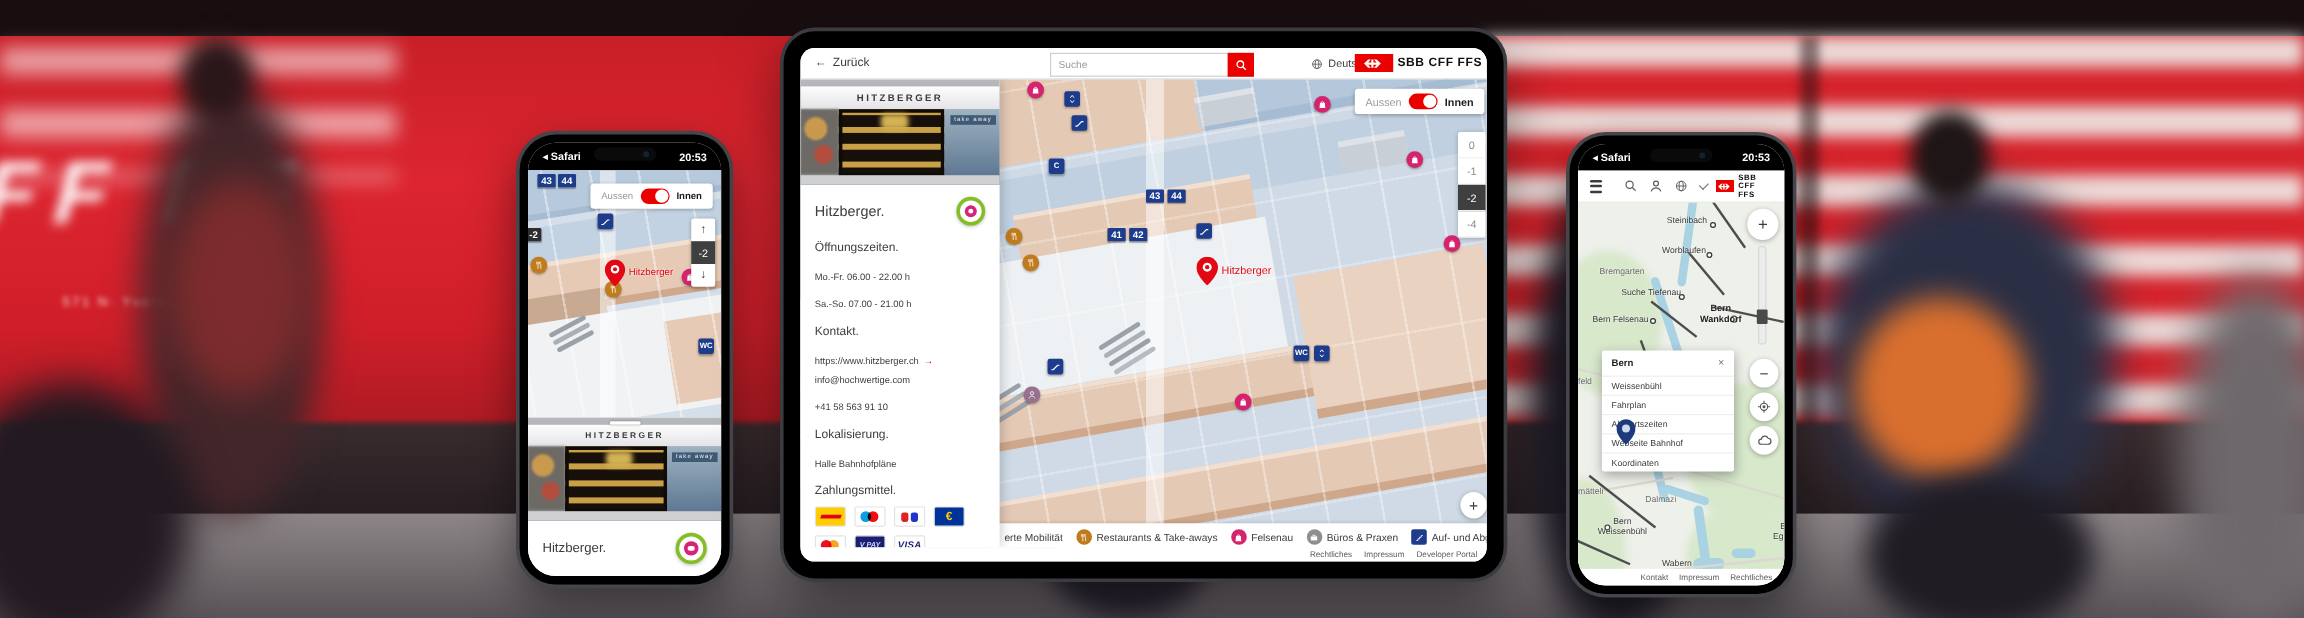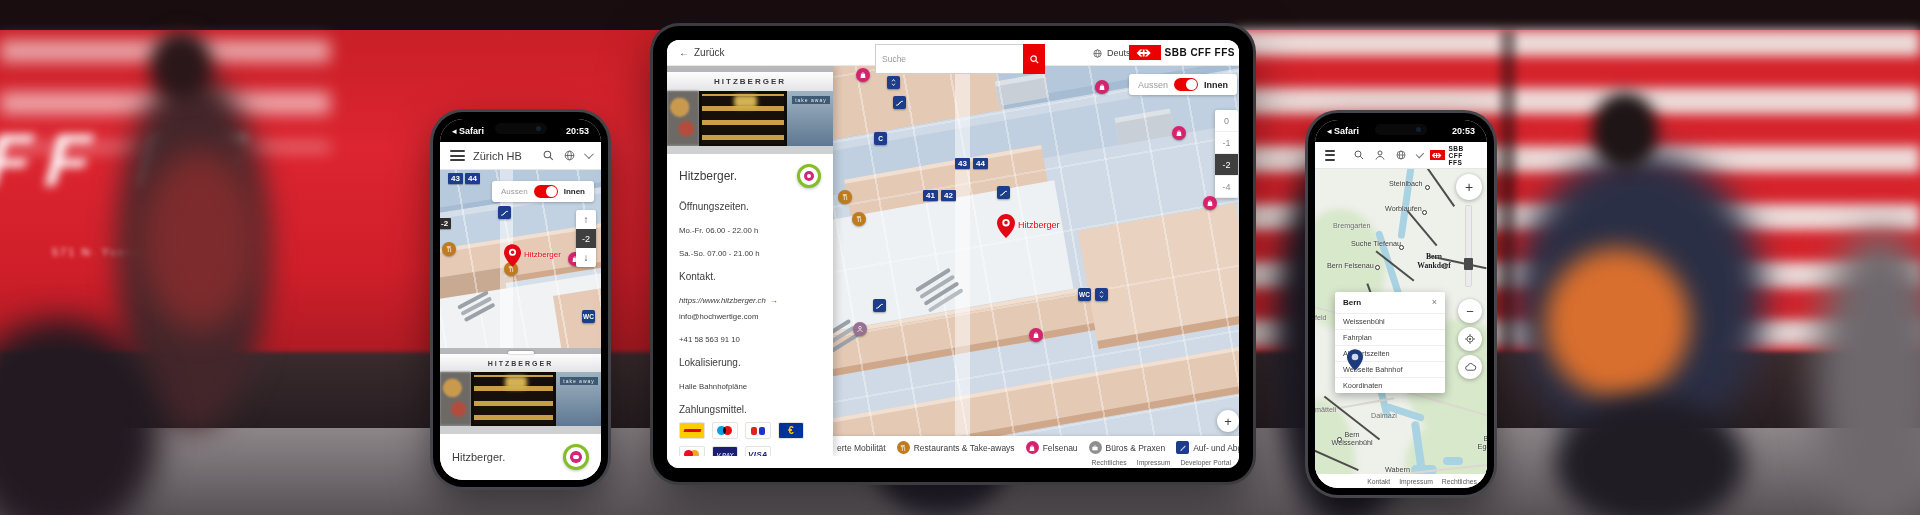--- a/index.html
+++ b/index.html
@@ -94,21 +94,21 @@
   .lp-sheet .photo .sign { font-size:7px; }
   .lp-title { display:flex; align-items:center; justify-content:space-between; padding:0 12px; height:46px; }
   .lp-title .t { font-size:11px; color:#3c3c3c; }
   .lp-title .hlogo { width:26px; height:26px; }
 
   
   .tablet { left:653px; top:26px; width:600px; height:456px; border-radius:26px; box-shadow:0 0 0 3px #3c3c40, 0 20px 50px rgba(0,0,0,.5); }
   .t-screen { position:absolute; inset:14px; background:#fff; border-radius:12px; overflow:hidden; }
   .t-header { position:absolute; top:0; left:0; right:0; height:26px; background:#fff; border-bottom:1px solid #e8e8e8; z-index:40; display:flex; align-items:center; padding:0 12px; }
   .t-back { display:flex; align-items:center; gap:5px; font-size:10px; color:#3c3c3c; }
-  .t-search { position:absolute; left:208px; top:4px; width:170px; height:30px; display:flex; }
+  .t-search { position:absolute; left:208px; top:4px; width:170px; height:20px; display:flex; }
   .t-search input { flex:1; border:1px solid #cfcfcf; border-right:none; font-size:8.5px; padding:0 6px; outline:none; color:#3c3c3c; font-family:inherit; }
   .t-search input::placeholder { color:#9a9a9a; }
   .t-search button { width:22px; border:none; background:#eb0000; color:#fff; display:flex; align-items:center; justify-content:center; cursor:pointer; }
   .t-lang { position:absolute; right:88px; top:0; height:26px; display:flex; align-items:center; gap:4px; font-size:9px; color:#3c3c3c; }
   .sbb-logo { display:flex; align-items:center; gap:4px; }
   .sbb-logo .flag { background:#eb0000; display:flex; align-items:center; justify-content:center; }
   .sbb-logo .txt { font-weight:bold; color:#111; letter-spacing:.5px; }
   .t-logo { position:absolute; right:4px; top:5px; }
   .t-logo .flag { width:32px; height:15px; }
   .t-logo .txt { font-size:10px; }
@@ -118,21 +118,21 @@
   .t-panel { position:absolute; top:26px; left:0; bottom:12px; width:166px; background:#fff; z-index:30; box-shadow:3px 0 8px rgba(0,0,0,.18); }
   .t-panel .photo { height:88px; }
   .t-panel .photo .sign { font-size:8px; }
   .t-body { padding:10px 12px 0 12px; }
   .t-titlerow { display:flex; align-items:center; justify-content:space-between; }
   .t-titlerow .t { font-size:12px; color:#3c3c3c; }
   .t-titlerow .hlogo { width:24px; height:24px; }
   .t-h { font-size:10px; color:#3c3c3c; margin-top:13px; margin-bottom:4px; }
   .t-line { font-size:7.8px; color:#3c3c3c; margin-top:14px; }
   .t-para { font-size:7.3px; color:#3c3c3c; line-height:1.5; margin-top:10px; }
-  .t-link { display:flex; align-items:flex-start; gap:4px;font-style:italic; }
+  .t-link { display:flex; align-items:flex-start; gap:4px; }
   .t-link .arr { color:#eb0000; font-size:8px; }
   .payrow { display:flex; gap:7px; margin-top:7px; }
   .pay { width:26px; height:17px; border-radius:2px; border:1px solid #e3e3e3; background:#fff; display:flex; align-items:center; justify-content:center; overflow:hidden; position:relative; }
   .pay.pf { background:#ffcc02; } .pay.pf i { width:70%; height:3px; background:#e2001a; transform:skewX(-20deg); }
   .pay .cc { width:9px; height:9px; border-radius:50%; position:absolute; opacity:.95; }
   .pay.maestro .c1 { background:#0099df; left:4px; } .pay.maestro .c2 { background:#ed0006; left:10px; mix-blend-mode:multiply; }
   .pay.reka i { width:6px; height:8px; border-radius:2px; } .pay.reka .r1 { background:#d22; margin-right:2px; } .pay.reka .r2 { background:#23c; }
   .pay.euro { background:#003399; color:#ffcc00; font-weight:bold; font-size:10px; }
   .pay.mc .c1 { background:#eb001b; left:4px; } .pay.mc .c2 { background:#f79e1b; left:10px; mix-blend-mode:multiply; }
   .pay.vpay { background:#1a1f71; color:#cdd4ff; font-style:italic; font-weight:bold; font-size:6px; }
@@ -204,42 +204,20 @@
   <div class="blob fig-far"></div>
 
   <div class="device phone lphone">
     <div class="screen">
       <div class="statusbar">
         <span><span>◂</span> <span>Safari</span></span>
         <div class="notch">
             <i></i>
           </div>
         <span>20:53</span>
-      </div>
-      <div class="appbar">
-        <span class="burger">
-            <i></i>
-            <i></i>
-            <i></i>
-          </span>
-        <span class="title">Zürich HB</span>
-        <span class="ic">
-            <svg width="13" height="13" viewBox="0 0 24 24">
-              <circle cx="10" cy="10" r="6" fill="none" stroke="currentColor" stroke-width="2"></circle>
-              <line x1="14.5" y1="14.5" x2="20" y2="20" stroke="currentColor" stroke-width="2"></line>
-            </svg>
-          </span>
-        <span class="ic">
-            <svg width="13" height="13" viewBox="0 0 24 24" fill="none" stroke="currentColor" stroke-width="1.6">
-              <circle cx="12" cy="12" r="8"></circle>
-              <ellipse cx="12" cy="12" rx="3.5" ry="8"></ellipse>
-              <line x1="4" y1="12" x2="20" y2="12"></line>
-            </svg>
-          </span>
-        <span class="caret"></span>
       </div>
       <div class="lp-map">
         <div class="shp" style="left:-30px;top:-14px;width:240px;height:42px;background:#b7c9dc;border-bottom:5px solid #a6bcd2;transform:rotate(-9deg);"></div>
         <div class="shp" style="left:-30px;top:34px;width:250px;height:34px;background:#c2d2e2;transform:rotate(-9deg);"></div>
         <div class="shp" style="left:-20px;top:64px;width:230px;height:44px;background:#e6cab6;border-top:4px solid #f1e0d2;border-bottom:6px solid #d0a98d;transform:rotate(-9deg);"></div>
         <div class="shp" style="left:-20px;top:104px;width:90px;height:80px;background:#c7aa91;transform:rotate(-9deg);"></div>
         <div class="shp" style="left:-10px;top:112px;width:240px;height:90px;background:#f0f2f4;transform:rotate(-9deg);"></div>
         <div class="shp" style="left:118px;top:120px;width:70px;height:70px;background:#e6cab6;transform:rotate(-9deg);"></div>
         <div class="grid"></div>
         <div class="shp" style="left:60px;top:0;bottom:0;width:13px;background:rgba(255,255,255,.5);"></div>
@@ -649,21 +627,21 @@
         <span class="dot" style="left:107px;top:41px;"></span>
         <span class="dot" style="left:84px;top:76px;"></span>
         <span class="dot" style="left:60px;top:96px;"></span>
         <span class="dot" style="left:127px;top:94px;width:6px;height:6px;"></span>
         <span class="dot" style="left:22px;top:268px;"></span>
 
         <span class="mlbl st" style="left:74px;top:10px;">Steinibach</span>
         <span class="mlbl st" style="left:70px;top:35px;">Worblaufen</span>
         <span class="mlbl" style="left:18px;top:52px;">Bremgarten</span>
         <span class="mlbl st" style="left:36px;top:70px;">Suche Tiefenau</span>
-        <span class="mlbl bold" style="left:96px;top:84px;width:46px;font-family:Liberation Serif, serif;">Bern Wankdorf</span>
+        <span class="mlbl bold" style="left:96px;top:84px;width:46px;">Bern Wankdorf</span>
         <span class="mlbl st" style="left:12px;top:92px;">Bern Felsenau</span>
         <span class="mlbl" style="left:-4px;top:144px;">ufeld</span>
         <span class="mlbl it" style="left:80px;top:204px;font-size:8.5px;letter-spacing:1px;">Bern</span>
         <span class="mlbl" style="left:-14px;top:236px;">chermätteli</span>
         <span class="mlbl" style="left:56px;top:242px;">Dalmazi</span>
         <span class="mlbl st" style="left:12px;top:262px;width:50px;white-space:normal;text-align:center;line-height:1.15;">Bern Weissenbühl</span>
         <span class="mlbl st" style="left:70px;top:296px;">Wabern</span>
         <span class="mlbl st" style="left:158px;top:266px;width:30px;white-space:normal;text-align:center;line-height:1.15;">Be Egghö</span>
         <span class="mlbl bold" style="left:20px;top:194px;font-size:8.5px;">B</span>
         <span class="pin" style="left:32px;top:180px;z-index:11;"><svg width="16" height="22" viewBox="0 0 24 32">

